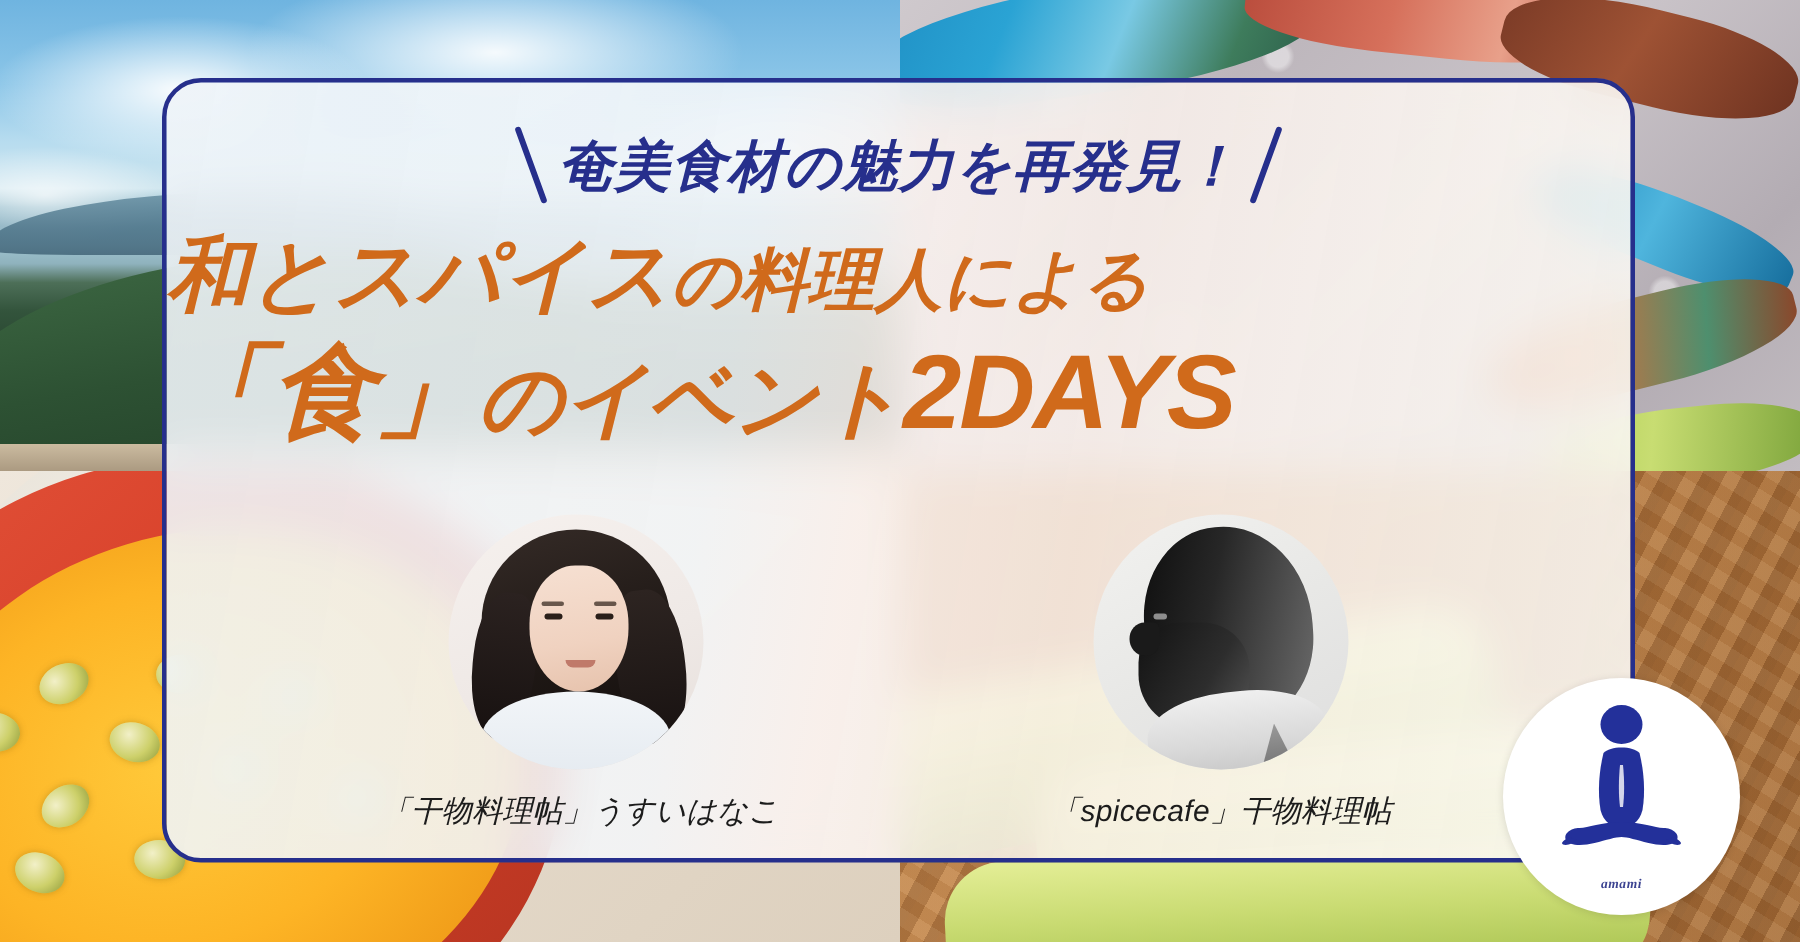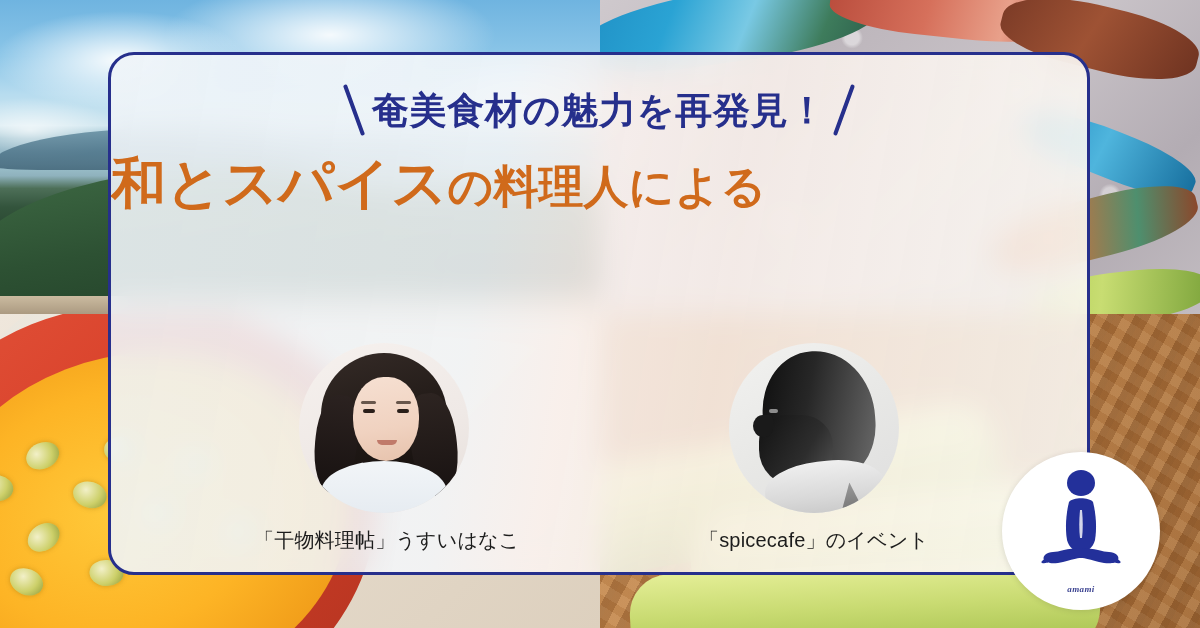--- a/index.html
+++ b/index.html
@@ -142,21 +142,21 @@
         rgba(239,244,248,.90) 0%,
         rgba(243,246,249,.88) 38%,
         rgba(251,243,240,.88) 48%,
         rgba(250,241,236,.86) 62%,
         rgba(250,248,243,.90) 100%);
     backdrop-filter:blur(14px);
     -webkit-backdrop-filter:blur(14px);
     box-sizing:border-box;
     overflow:hidden;
   }
-  .card-inner{position:relative;width:100%;height:100%;}
+  .card-inner{position:relative;width:100%;height:100%;font-style:italic;}
 
   
   .kicker{
     position:absolute;left:0;right:0;top:28px;
     display:flex;align-items:center;justify-content:center;gap:16px;
   }
   .slash{
     display:block;width:4px;height:54px;background:#262f8c;border-radius:2px;
   }
   .slash.left{transform:rotate(-20deg);}
@@ -323,20 +323,21 @@
     <div class="card-inner">
 
       <div class="kicker">
         <span class="slash left"></span>
         <span class="kicker-text">奄美食材の魅力を再発見！</span>
         <span class="slash right"></span>
       </div>
 
       <div class="title-wrap">
         <div class="title1"><span>和とスパイス</span><span class="sm">の料理人による</span></div>
+        <div class="title2"><span>「食」</span><span class="sm">のイベント</span><span class="en">2DAYS</span></div>
       </div>
 
       <div class="chefs">
 
         <div class="chef">
           <div class="avatar av-hanako">
             <div class="hair"></div>
             <div class="hair-l"></div>
             <div class="hair-r"></div>
             <div class="face"></div>
@@ -353,21 +354,21 @@
         <div class="chef">
           <div class="avatar av-ito">
             <div class="head"></div>
             <div class="jaw"></div>
             <div class="nose"></div>
             <div class="eyeglint"></div>
             <div class="collar">
               <div class="collar-v"></div>
             </div>
           </div>
-          <div class="chef-name">「spicecafe」のイベント</div>
+          <div class="chef-name">「spicecafe」干物料理帖</div>
         </div>
 
       </div>
 
     </div>
   </div>
 
   <div class="badge">
     <svg class="badge-mark" width="96" height="104" viewBox="0 0 96 104">
       <ellipse cx="48" cy="15" rx="14" ry="13" fill="#23309a"></ellipse>

